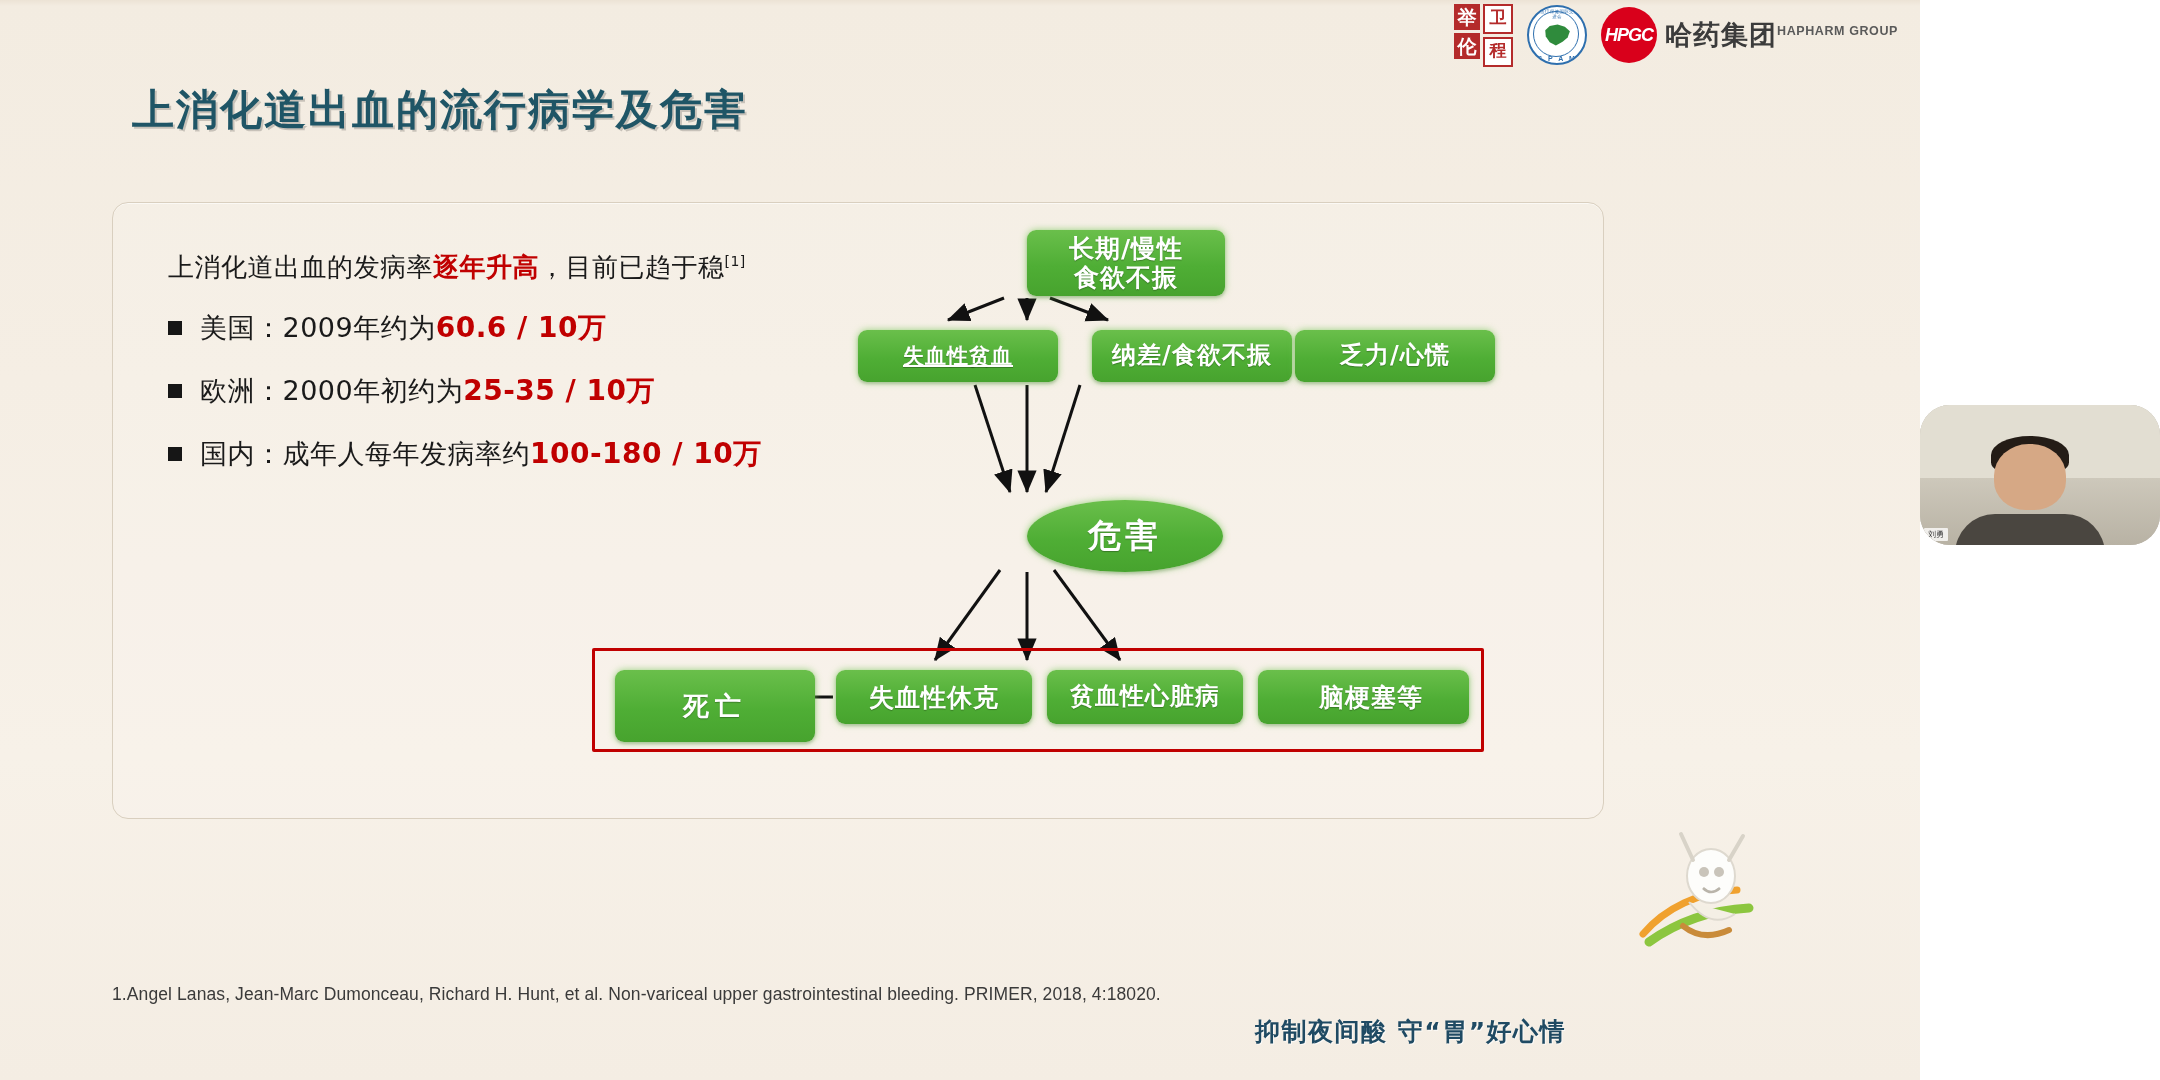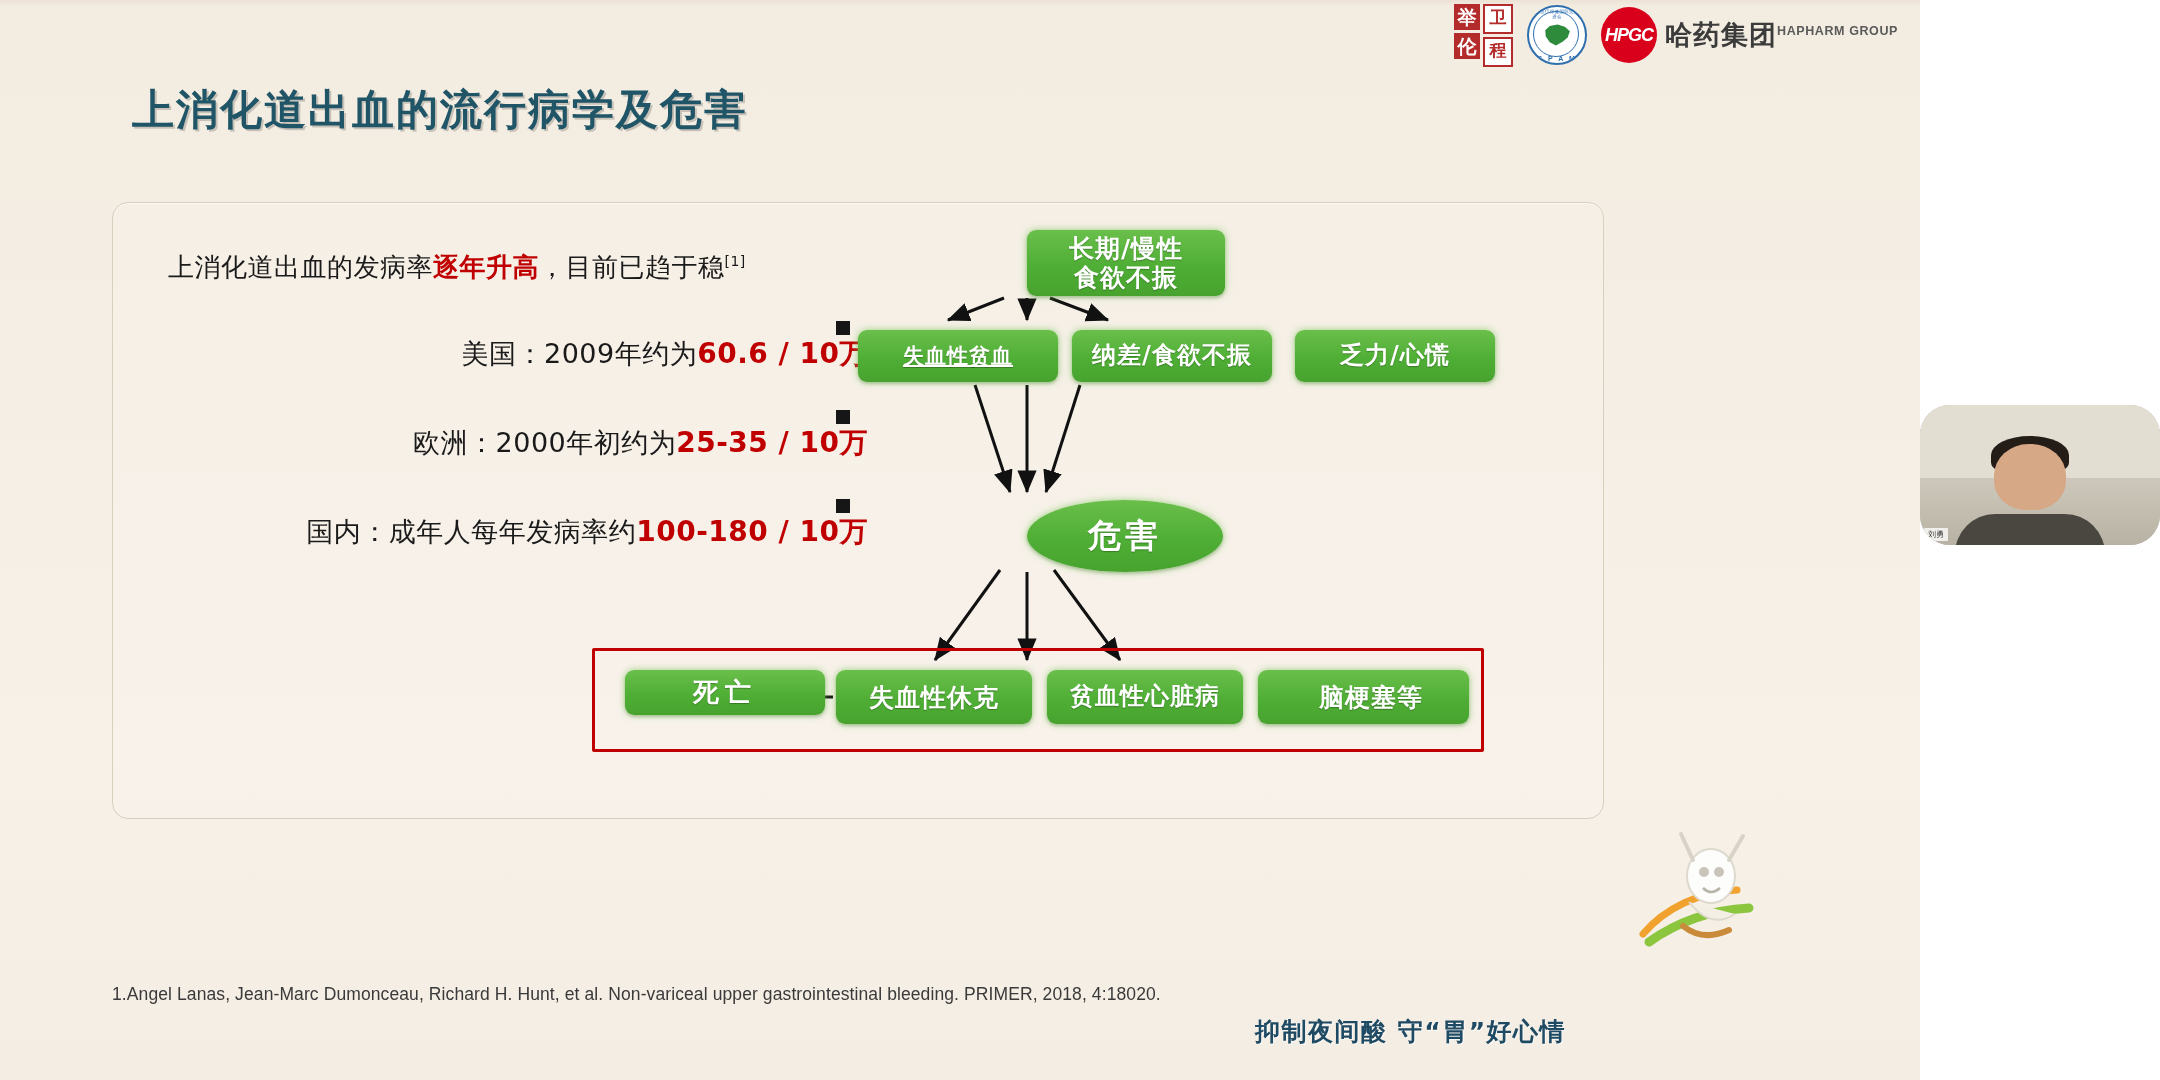--- a/index.html
+++ b/index.html
@@ -87,21 +87,21 @@
 
   
   .textcol{position:absolute;left:168px;top:250px;width:700px;}
   .lead{
     font-size:26px;color:#1a1a1a;white-space:nowrap;letter-spacing:.5px;
     font-family:"DejaVu Sans","Liberation Sans",sans-serif;
   }
   .hl{color:#c00000;font-weight:700;}
   .sup{font-size:14px;vertical-align:super;}
   .bullets{margin-top:24px;}
-  .bullet{display:flex;align-items:flex-end;margin-bottom:25px;white-space:nowrap;flex-direction:column;}
+  .bullet{display:flex;align-items:flex-start;margin-bottom:25px;white-space:nowrap;}
   .sq{
     width:14px;height:14px;background:#161616;margin-top:12px;margin-right:18px;flex:0 0 auto;
   }
   .btext{
     font-size:27px;color:#1a1a1a;letter-spacing:.5px;
     font-family:"DejaVu Sans","Liberation Sans",sans-serif;
   }
   .btext .hl{font-size:28px;}
 
   
@@ -111,24 +111,24 @@
     border-radius:9px;color:#fff;font-weight:700;
     display:flex;align-items:center;justify-content:center;text-align:center;
     box-shadow:0 0 7px rgba(120,200,90,.75), 0 2px 3px rgba(0,0,0,.18);
     font-family:"DejaVu Sans","Liberation Sans",sans-serif;
     letter-spacing:1px;line-height:1.16;
     text-shadow:0 1px 1px rgba(0,0,0,.28);
   }
   .node.ellipse{border-radius:50%;}
   #n-top{left:147px;top:0px;width:198px;height:66px;font-size:25px;}
   #n-m1{left:-22px;top:100px;width:200px;height:52px;font-size:21px;text-decoration:underline;}
-  #n-m2{left:192px;top:100px;width:200px;height:52px;font-size:24px;}
+  #n-m2{left:212px;top:100px;width:200px;height:52px;font-size:24px;}
   #n-m3{left:415px;top:100px;width:200px;height:52px;font-size:24px;}
   #n-core{left:147px;top:270px;width:196px;height:72px;font-size:33px;letter-spacing:4px;}
-  #n-b1{left:-265px;top:440px;width:200px;height:45px;font-size:26px;letter-spacing:6px;margin-left:10px;}
+  #n-b1{left:-265px;top:440px;width:200px;height:72px;font-size:26px;letter-spacing:6px;}
   #n-b2{left:-44px;top:440px;width:196px;height:54px;font-size:25px;}
   #n-b3{left:167px;top:440px;width:196px;height:54px;font-size:24px;}
   #n-b4{left:378px;top:440px;width:196px;height:54px;font-size:25px;padding-left:15px;}
   .redbox{
     position:absolute;left:-288px;top:418px;width:886px;height:98px;
     border:3px solid #c00000;border-radius:2px;
   }
   .flowsvg{position:absolute;left:-300px;top:-10px;width:1010px;height:600px;pointer-events:none;}
 
   

